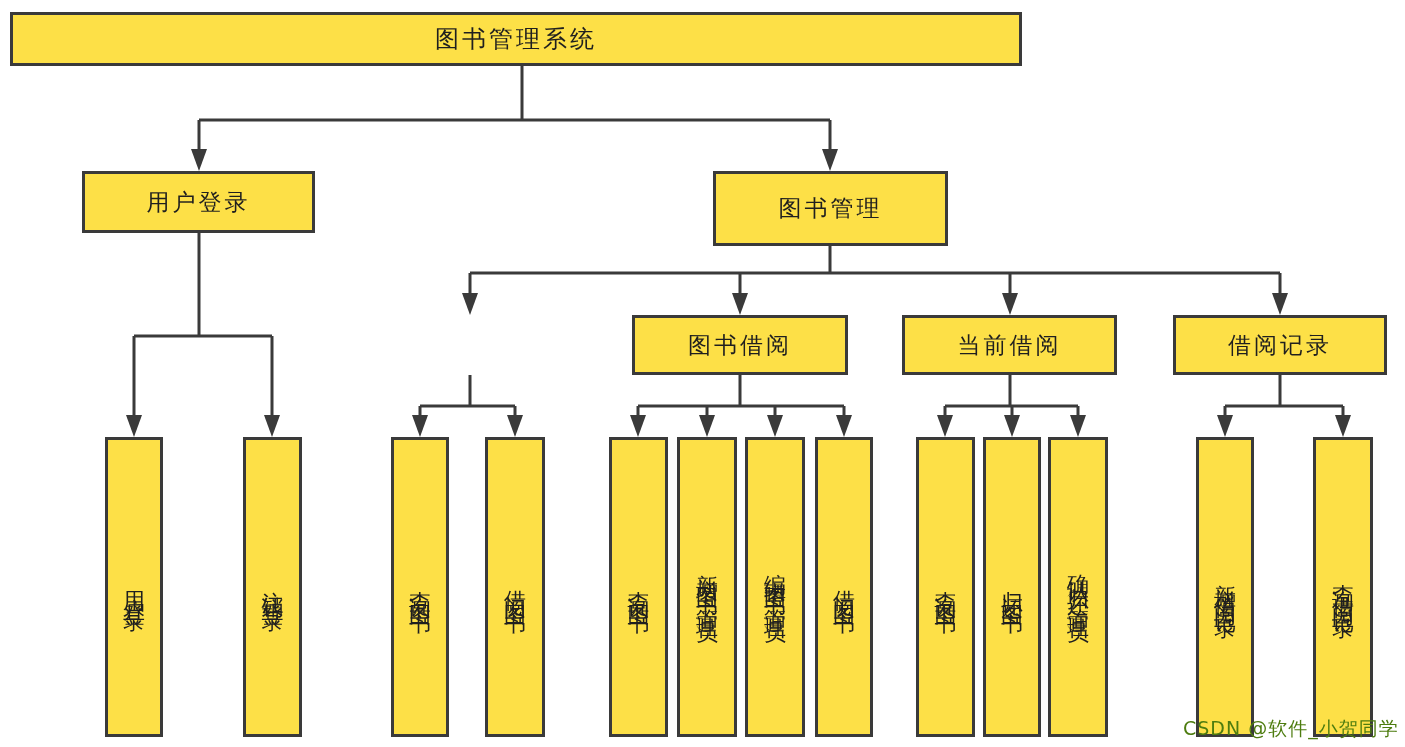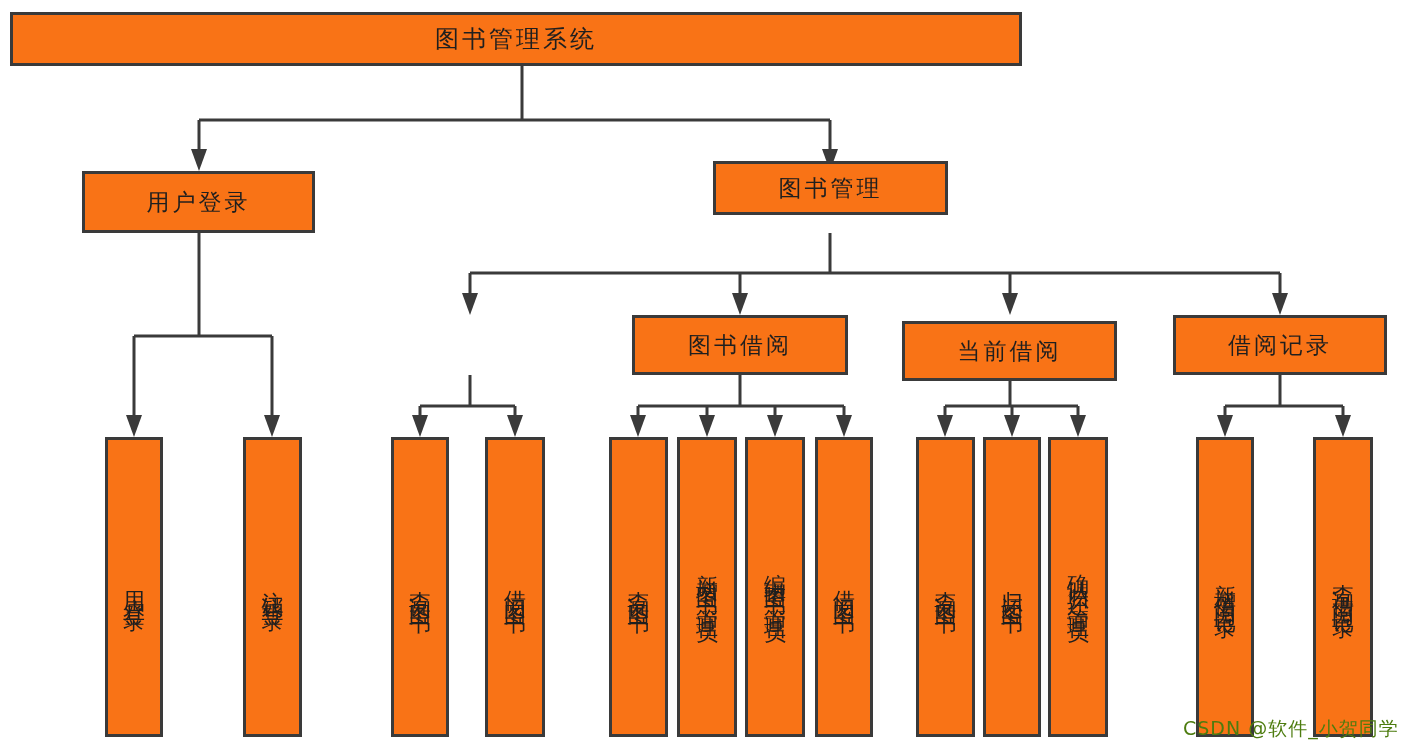--- a/index.html
+++ b/index.html
@@ -16,21 +16,21 @@
     overflow: hidden;
   }
   svg.wires {
     position: absolute;
     left: 0; top: 0;
     width: 1405px; height: 747px;
   }
   .box {
     position: absolute;
     box-sizing: border-box;
-    background: #f97316;
+    background: #fde047;
     border: 3px solid #3a3a3a;
     display: flex;
     align-items: center;
     justify-content: center;
     color: #1f1f1f;
   }
   .box.hz span {
     font-size: 23px;
     letter-spacing: 3px;
     white-space: nowrap;
@@ -99,28 +99,28 @@
     </g>
   </svg>
 
   <div class="box hz root" style="left:10px; top:12px; width:1012px; height:54px;">
     <span>图书管理系统</span>
   </div>
 
   <div class="box hz" style="left:82px; top:171px; width:233px; height:62px;">
     <span>用户登录</span>
   </div>
-  <div class="box hz" style="left:713px; top:161px; width:235px; height:54px;">
+  <div class="box hz" style="left:713px; top:171px; width:235px; height:75px;">
     <span>图书管理</span>
   </div>
 
   <div class="box hz" style="left:632px; top:315px; width:216px; height:60px;">
     <span>图书借阅</span>
   </div>
-  <div class="box hz" style="left:902px; top:315px; width:215px; height:60px;margin-top:6px;">
+  <div class="box hz" style="left:902px; top:315px; width:215px; height:60px;">
     <span>当前借阅</span>
   </div>
   <div class="box hz" style="left:1173px; top:315px; width:214px; height:60px;">
     <span>借阅记录</span>
   </div>
 
   <div class="box vt" style="left:105px; top:437px; width:58px; height:300px;">
     <span>用户登录</span>
   </div>
   <div class="box vt" style="left:243px; top:437px; width:59px; height:300px;">

